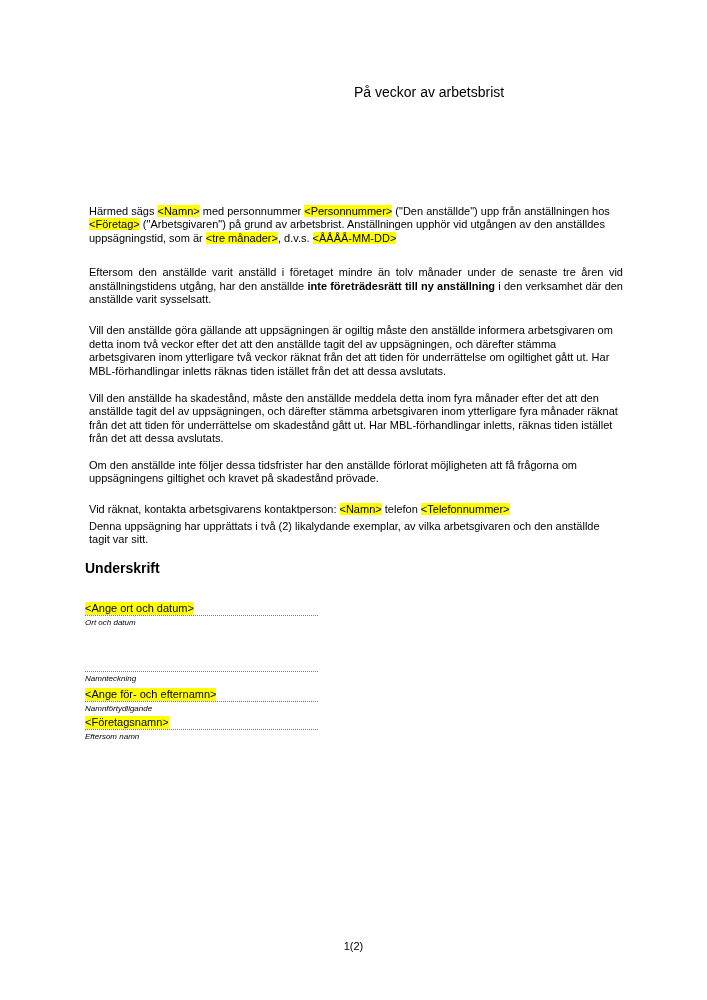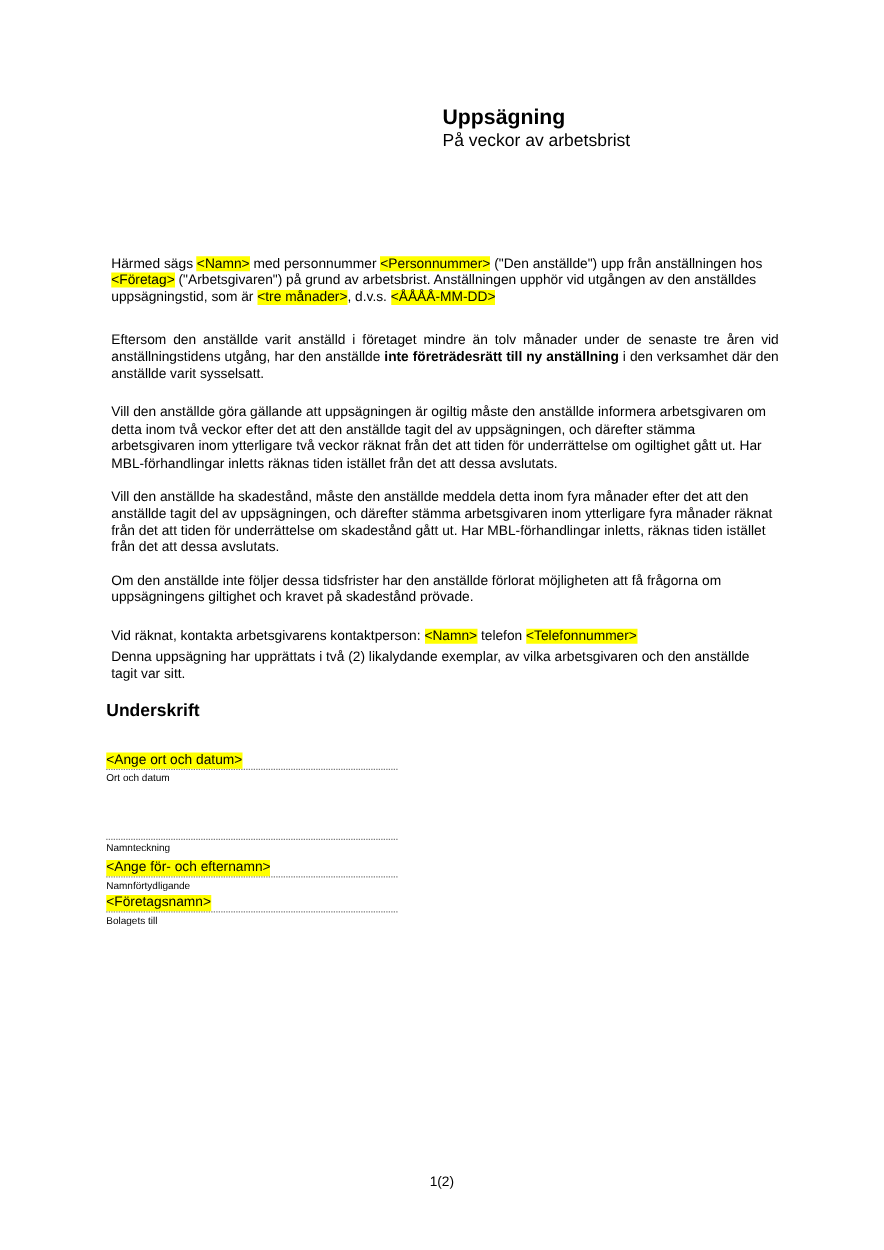--- a/index.html
+++ b/index.html
@@ -35,38 +35,37 @@
     position: absolute; left: 85px; top: 560px;
     font-size: 14px; font-weight: bold; line-height: 17px;
   }
   .sig-field { position: absolute; left: 85px; width: 233px; }
   .sig-field .line {
     height: 16px;
     border-bottom: 1px dotted #7a7a7a;
     display: flex; align-items: flex-end;
   }
   .sig-placeholder { font-size: 11px; line-height: 13px; display: inline-block; text-align: right; }
-  .sig-label { font-size: 8px; line-height: 10px; margin-top: 2px; }
+  .sig-label { font-size: 8px; line-height: 10px; margin-top: 2px; font-style: italic; }
   .f1 { top: 599px; }
   .f2 { top: 655px; }
   .f3 { top: 685px; }
   .f4 { top: 713px; }
 
   .footer {
     position: absolute; left: 0; top: 940px; width: 707px;
     text-align: center; font-size: 11px; line-height: 13px;
   }
 </style>
 </head>
 <body>
 
 <div class="page">
 
   <div class="doc-header">
-    <div class="doc-title">Uppsägning</div>
     <div class="doc-subtitle">På veckor av arbetsbrist</div>
   </div>
 
   <div class="body-text">
 
     <p class="p1"><span>Härmed sägs </span><span class="hl">&lt;Namn&gt;</span><span> med personnummer </span><span class="hl">&lt;Personnummer&gt;</span><span> ("Den anställde") upp från anställningen hos </span><span class="hl">&lt;Företag&gt;</span><span> ("Arbetsgivaren") på grund av arbetsbrist. Anställningen upphör vid utgången av den anställdes uppsägningstid, som är </span><span class="hl">&lt;tre månader&gt;</span><span>, d.v.s. </span><span class="hl">&lt;ÅÅÅÅ-MM-DD&gt;</span></p>
 
     <p class="p2"><span>Eftersom den anställde varit anställd i företaget mindre än tolv månader under de senaste tre åren vid anställningstidens utgång, har den anställde </span><span class="b">inte företrädesrätt till ny anställning</span><span> i den verksamhet där den anställde varit sysselsatt.</span></p>
 
     <p class="p3">Vill den anställde göra gällande att uppsägningen är ogiltig måste den anställde informera arbetsgivaren om detta inom två veckor efter det att den anställde tagit del av uppsägningen, och därefter stämma arbetsgivaren inom ytterligare två veckor räknat från det att tiden för underrättelse om ogiltighet gått ut. Har MBL-förhandlingar inletts räknas tiden istället från det att dessa avslutats.</p>
@@ -101,18 +100,18 @@
     <div class="line">
         <span class="sig-placeholder"></span>
       </div>
     <div class="sig-label">Namnteckning</div>
   </div>
 
   <div class="sig-field f4">
     <div class="line">
         <span class="sig-placeholder hl">&lt;Företagsnamn&gt;</span>
       </div>
-    <div class="sig-label">Bolagets till</div>
+    <div class="sig-label">Eftersom namn</div>
   </div>
 
   <div class="footer">1(2)</div>
 
 </div>
 
 </body></html>

